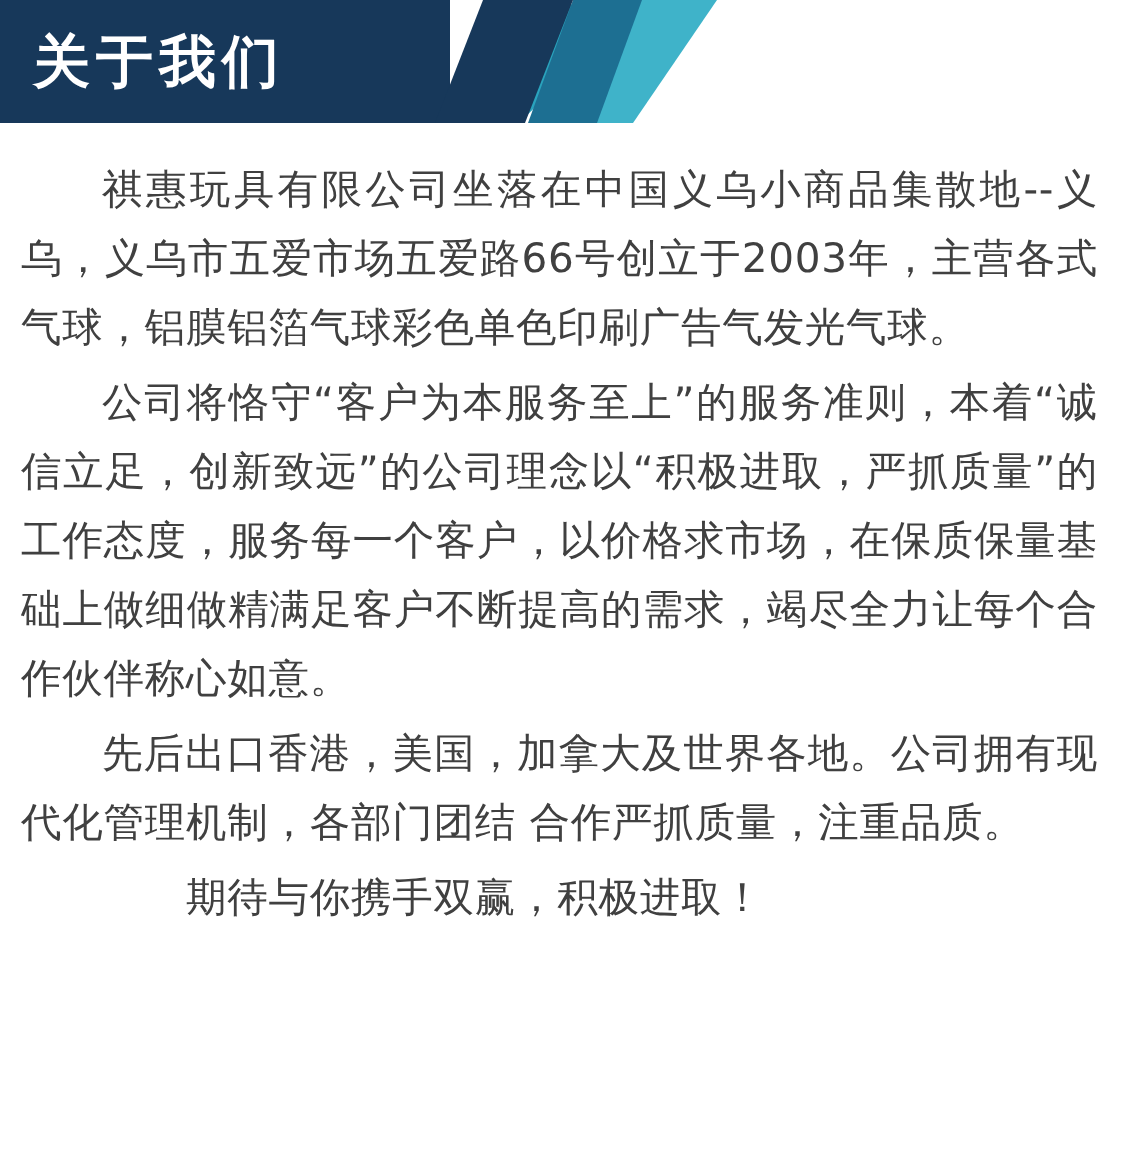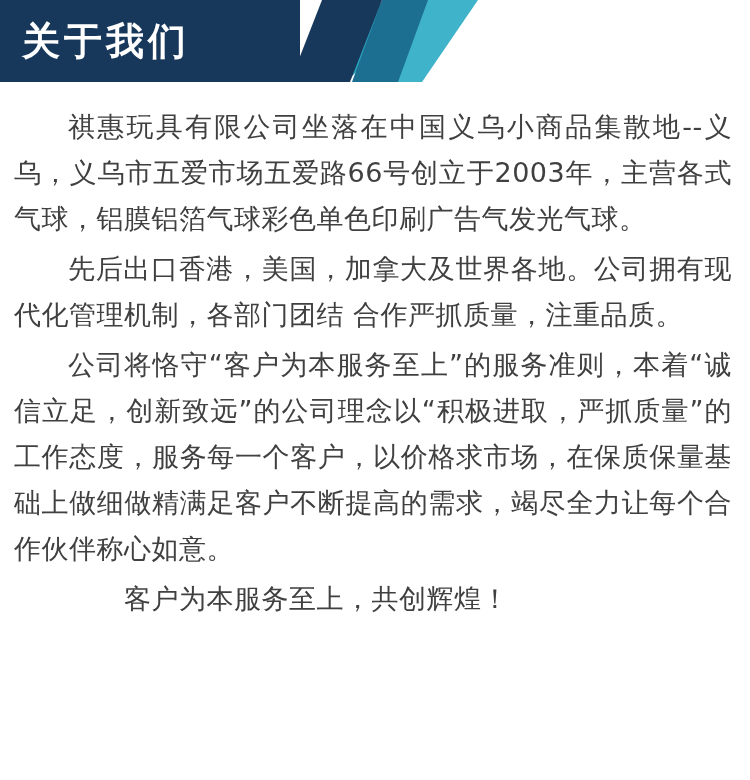--- a/index.html
+++ b/index.html
@@ -109,18 +109,18 @@
     <div class="banner-dark"></div>
     <div class="banner-shape shape-c"></div>
     <div class="banner-shape shape-d"></div>
     <div class="banner-shape shape-b"></div>
     <div class="banner-shape shape-a"></div>
     <div class="banner-title">关于我们</div>
   </div>
 
   <div class="content">
     <p class="para">祺惠玩具有限公司坐落在中国义乌小商品集散地--义乌，义乌市五爱市场五爱路66号创立于2003年，主营各式气球，铝膜铝箔气球彩色单色印刷广告气发光气球。</p>
+    <p class="para">公司将恪守“客户为本服务至上”的服务准则，本着“诚信立足，创新致远”的公司理念以“积极进取，严抓质量”的工作态度，服务每一个客户，以价格求市场，在保质保量基础上做细做精满足客户不断提高的需求，竭尽全力让每个合作伙伴称心如意。</p>
     <p class="para">先后出口香港，美国，加拿大及世界各地。公司拥有现代化管理机制，各部门团结 合作严抓质量，注重品质。</p>
-    <p class="para">公司将恪守“客户为本服务至上”的服务准则，本着“诚信立足，创新致远”的公司理念以“积极进取，严抓质量”的工作态度，服务每一个客户，以价格求市场，在保质保量基础上做细做精满足客户不断提高的需求，竭尽全力让每个合作伙伴称心如意。</p>
-    <p class="para para-last">客户为本服务至上，共创辉煌！</p>
+    <p class="para para-last">期待与你携手双赢，积极进取！</p>
   </div>
 
 </div>
 
 </body></html>

